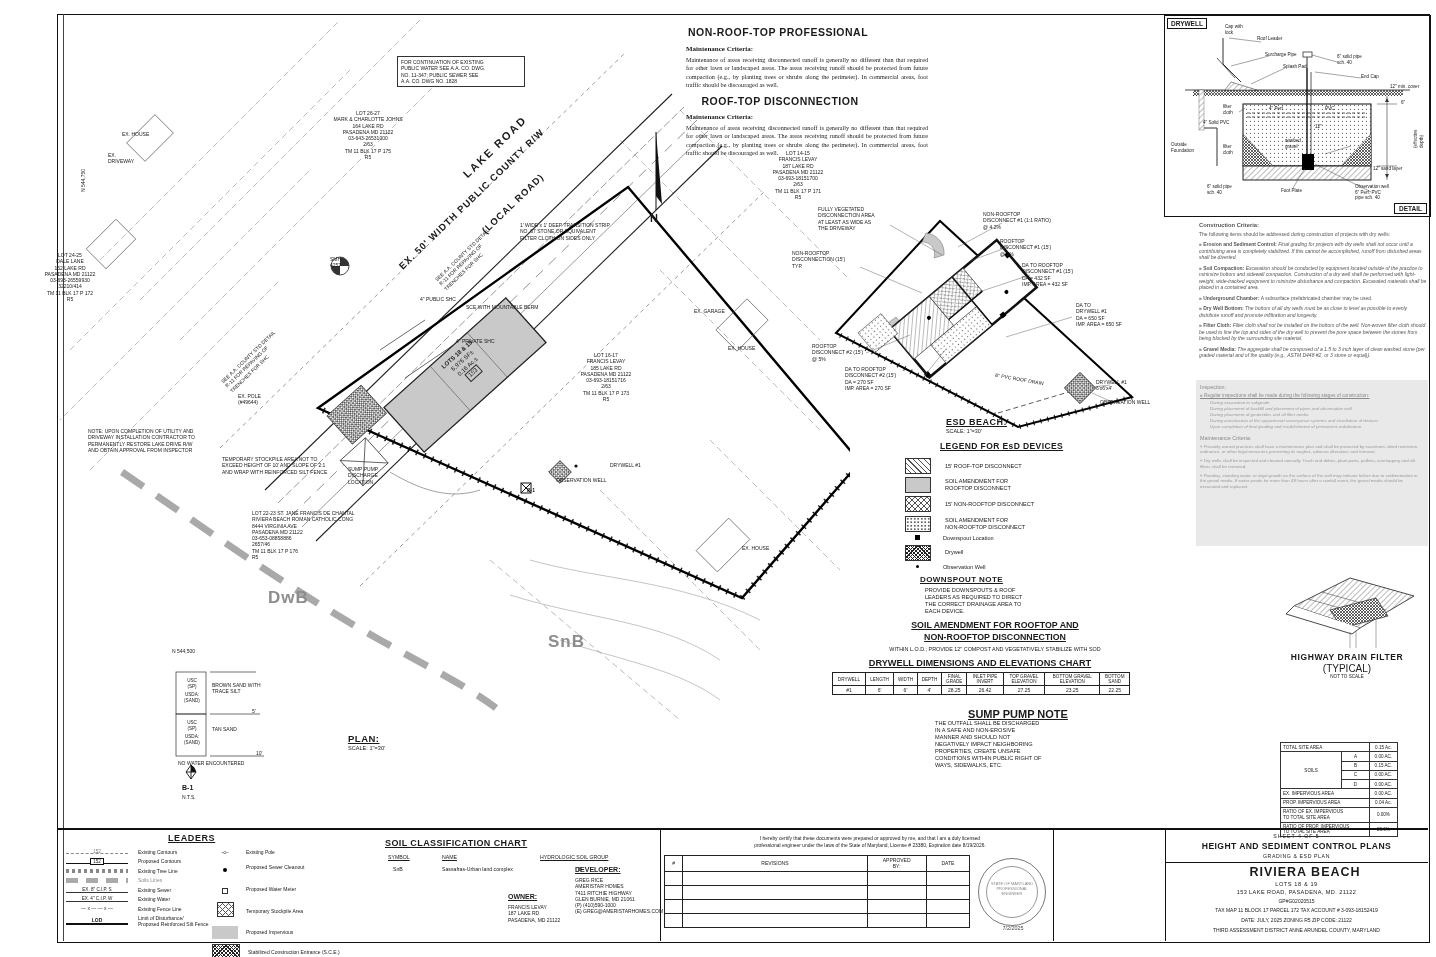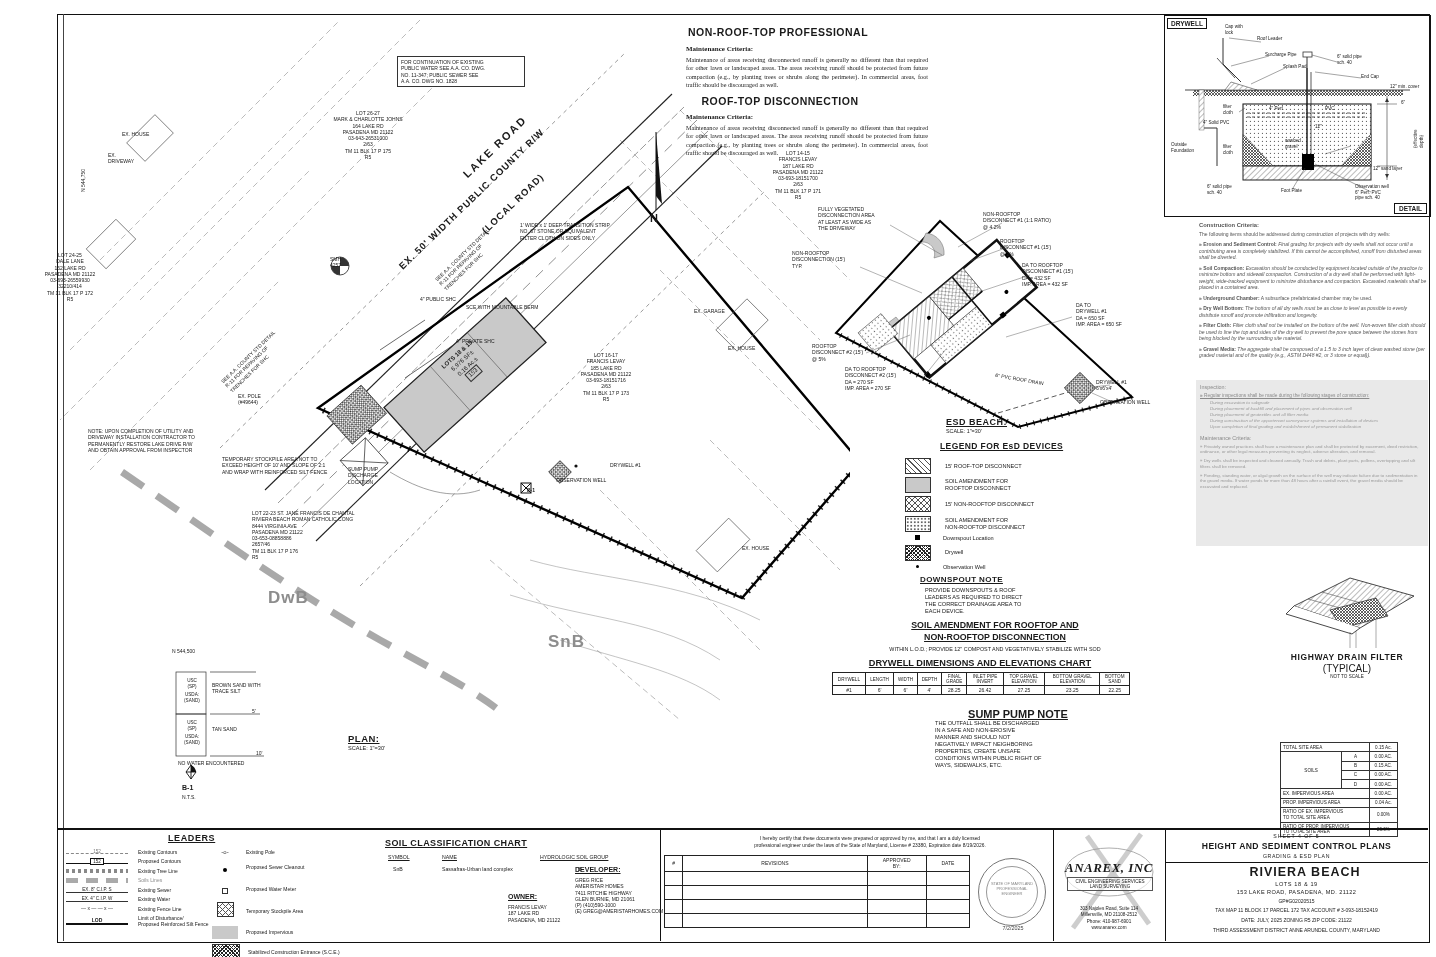--- a/index.html
+++ b/index.html
@@ -728,36 +728,20 @@
         </tr>
   </tbody>
     </table>
   <div class="abs seal" style="left:978px;top:858px;width:66px;height:66px;">
     <div class="seal abs" style="left:7px;top:7px;width:50px;height:50px;border-color:#999;"></div>
     <div class="abs ctr pre" style="left:8px;top:22px;width:50px;font-size:4px;color:#888;line-height:1.3;">STATE OF MARYLAND
 PROFESSIONAL ENGINEER</div>
   </div>
   <div class="abs ctr" style="left:985px;top:925px;width:56px;font-size:5.4px;color:#444;">7/2/2025</div>
 
-  <div class="abs" style="left:1053px;top:828px;width:112px;height:113px;overflow:hidden;">
-    <svg class="abs" style="left:0;top:0;" width="112" height="113">
-      <g stroke="#b9b9b9" stroke-width="5" opacity="0.7">
-        <line x1="20" y1="100" x2="88" y2="6"></line>
-        <line x1="34" y1="8" x2="96" y2="96"></line>
-      </g>
-      <ellipse cx="56" cy="44" rx="44" ry="24" fill="none" stroke="#999" stroke-width="0.8"></ellipse>
-    </svg>
-    <div class="abs ctr b serif" style="left:0;top:32px;width:112px;font-size:13px;font-style:italic;letter-spacing:0.5px;">ANAREX, INC</div>
-    <div class="abs ctr pre" style="left:14px;top:49px;width:84px;font-size:4.6px;border:0.8px solid #555;padding:1px 0;background:rgba(255,255,255,0.6);">CIVIL ENGINEERING SERVICES
-LAND SURVEYING</div>
-    <div class="abs ctr pre" style="left:0;top:78px;width:112px;font-size:4.6px;line-height:1.4;">303 Najoles Road, Suite 114
-Millersville, MD 21108-2512
-Phone: 410-987-6901
-www.anarex.com</div>
-  </div>
 
   <div class="abs" style="left:1165px;top:828px;width:263px;height:113px;">
     <div class="abs ctr" style="left:0;top:5px;width:263px;font-size:5.2px;letter-spacing:1px;">SHEET 4 OF 5</div>
     <div class="abs ctr b" style="left:0;top:13px;width:263px;font-size:8.6px;letter-spacing:0.4px;">HEIGHT AND SEDIMENT CONTROL PLANS</div>
     <div class="abs ctr" style="left:0;top:25px;width:263px;font-size:5.2px;letter-spacing:0.6px;">GRADING &amp; ESD PLAN</div>
     <div class="abs" style="left:0;top:34px;width:263px;border-top:1.2px solid #111;"></div>
     <div class="abs ctr b" style="left:0;top:37px;width:280px;font-size:12.5px;letter-spacing:1px;">RIVIERA BEACH</div>
     <div class="abs ctr" style="left:0;top:53px;width:263px;font-size:5.6px;letter-spacing:0.6px;">LOTS 18 &amp; 19</div>
     <div class="abs ctr" style="left:0;top:61px;width:263px;font-size:5.6px;letter-spacing:0.4px;">153 LAKE ROAD, PASADENA, MD. 21122</div>
     <div class="abs ctr" style="left:0;top:70px;width:263px;font-size:5px;">GP#G02020515</div>

